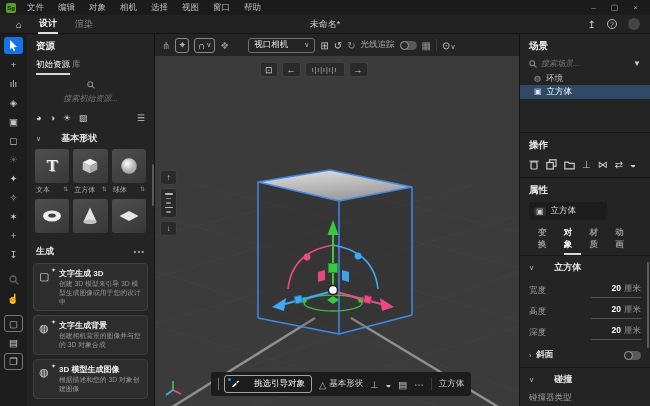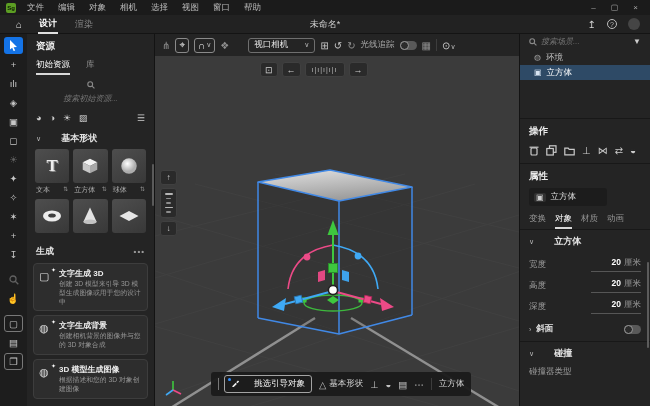--- a/index.html
+++ b/index.html
@@ -32,21 +32,21 @@
   .toolstrip { width:27px; background:#1d1d1d; display:flex; flex-direction:column; align-items:center; padding-top:3px; gap:2px; }
   .tool { width:19px; height:17px; border-radius:3px; display:flex; align-items:center; justify-content:center; font-size:9.5px; color:#c6c6c6; flex:none; }
   .tool.active { background:#1473e6; color:#fff; }
   .tool.dim { color:#616161; }
   .tool.boxed { border:1px solid #787878; }
   .tool.gap { margin-top:6px; }
 
   
   .left-panel { width:128px; background:#242424; border-right:1px solid #131313; display:flex; flex-direction:column; position:relative; }
   .lp-title { font-size:9.5px; font-weight:bold; color:#ececec; padding:6px 9px 3px; }
-  .lp-tabs { display:flex; gap:16px; padding:3px 9px 2px; font-size:8.5px; }
+  .lp-tabs { display:flex; gap:2px; padding:3px 9px 2px; font-size:8.5px; }
   .lp-tab { color:#8d8d8d; padding-bottom:2px; }
   .lp-tab.active { color:#fff; border-bottom:2px solid #d8d8d8; }
   .search-row { display:flex; align-items:center; gap:4px; margin:4px 9px 2px; padding-bottom:3px; font-size:8px; color:#767676; font-style:italic;flex-direction:column; }
   .lp-filters { display:flex; align-items:center; gap:8px; padding:4px 9px; font-size:9px; color:#cdcdcd; }
   .lp-filters .flex { flex:1; }
   .section-head { display:flex; align-items:center; gap:20px; padding:5px 9px 4px; font-size:9px; font-weight:bold; color:#e4e4e4; }
   .chev { font-size:7px; color:#b5b5b5; font-weight:normal; }
   .tile-grid { display:grid; grid-template-columns:repeat(3,1fr); gap:4px; padding:0 8px; }
   .tile { background:linear-gradient(150deg,#4e4e4e,#383838); height:34px; border-radius:3px; display:flex; align-items:center; justify-content:center; }
   .tile-t { font-family:"Liberation Serif",serif; font-weight:bold; font-size:17px; color:#ededed; text-shadow:1px 1px 0 #8a8a8a; }
@@ -103,21 +103,21 @@
   .tree-row { display:flex; align-items:center; gap:5px; height:15px; padding-left:14px; color:#c9c9c9; }
   .tree-row .tico { font-size:8px; color:#9f9f9f; }
   .tree-row.selected { background:#2e4a66; color:#fff; }
   .tree-row.selected .tico { color:#d7e4f2; }
   .tree-spacer { height:38px; }
   .rp-div { height:1px; background:#181818; }
   .act-icons { display:flex; align-items:center; gap:7px; padding:4px 9px 7px; color:#cbcbcb; font-size:10px; }
   .act-icons svg { display:block; }
   .chip { margin:2px 9px 4px; background:#1c1c1c; border-radius:3px; padding:3px 5px; display:flex; align-items:center; gap:5px; color:#dedede; width:78px; }
   .chip .cico { background:#303030; border-radius:2px; font-size:8px; padding:0 2px; color:#cfcfcf; }
-  .ptabs { display:flex; gap:9px; padding:3px 9px 0; color:#959595; }
+  .ptabs { display:flex; gap:9px; padding:3px 18px 0; color:#959595;font-weight:bold; }
   .ptab { padding-bottom:4px; }
   .ptab.active { color:#fff; border-bottom:2px solid #d8d8d8; padding-bottom:2px; }
   .field { display:flex; align-items:center; padding:5px 9px 1px; }
   .field .flabel { flex:1; color:#9d9d9d; }
   .fval { min-width:50px; text-align:right; border-bottom:1px solid #565656; padding-bottom:2px; color:#fff; font-weight:bold; }
   .fval .unit { color:#9d9d9d; font-weight:normal; margin-left:3px; }
   .bevel-row { display:flex; align-items:center; gap:5px; padding:8px 9px 6px; font-weight:bold; color:#e2e2e2; }
   .bevel-row .toggle { margin-left:auto; }
   .collider-label { padding:2px 9px; color:#9d9d9d; }
   .rp-scroll { position:absolute; right:1px; top:228px; width:2px; height:86px; background:#5c5c5c; border-radius:1px; }
@@ -451,20 +451,21 @@
 
         <svg class="axis-triad" width="22" height="22" viewBox="0 0 22 22">
           <line x1="11" y1="12" x2="11" y2="3" stroke="#3ec73e" stroke-width="1.6"></line>
           <line x1="11" y1="12" x2="19" y2="16" stroke="#ec4a87" stroke-width="1.6"></line>
           <line x1="11" y1="12" x2="4" y2="17" stroke="#3fa9f5" stroke-width="1.6"></line>
         </svg>
       </div>
     </div>
 
     <div class="right-panel">
+      <div class="rp-title">场景</div>
       <div class="rp-search">
         <svg class="mini-svg" width="8" height="8" viewBox="0 0 10 10">
           <circle cx="4" cy="4" r="3" fill="none" stroke="#8a8a8a" stroke-width="1.4"></circle>
           <line x1="6.3" y1="6.3" x2="9.3" y2="9.3" stroke="#8a8a8a" stroke-width="1.4"></line>
         </svg>
         <span>搜索场景...</span>
         <span class="funnel">▼</span>
       </div>
       <div class="tree-row">
         <span class="tico">◍</span>

